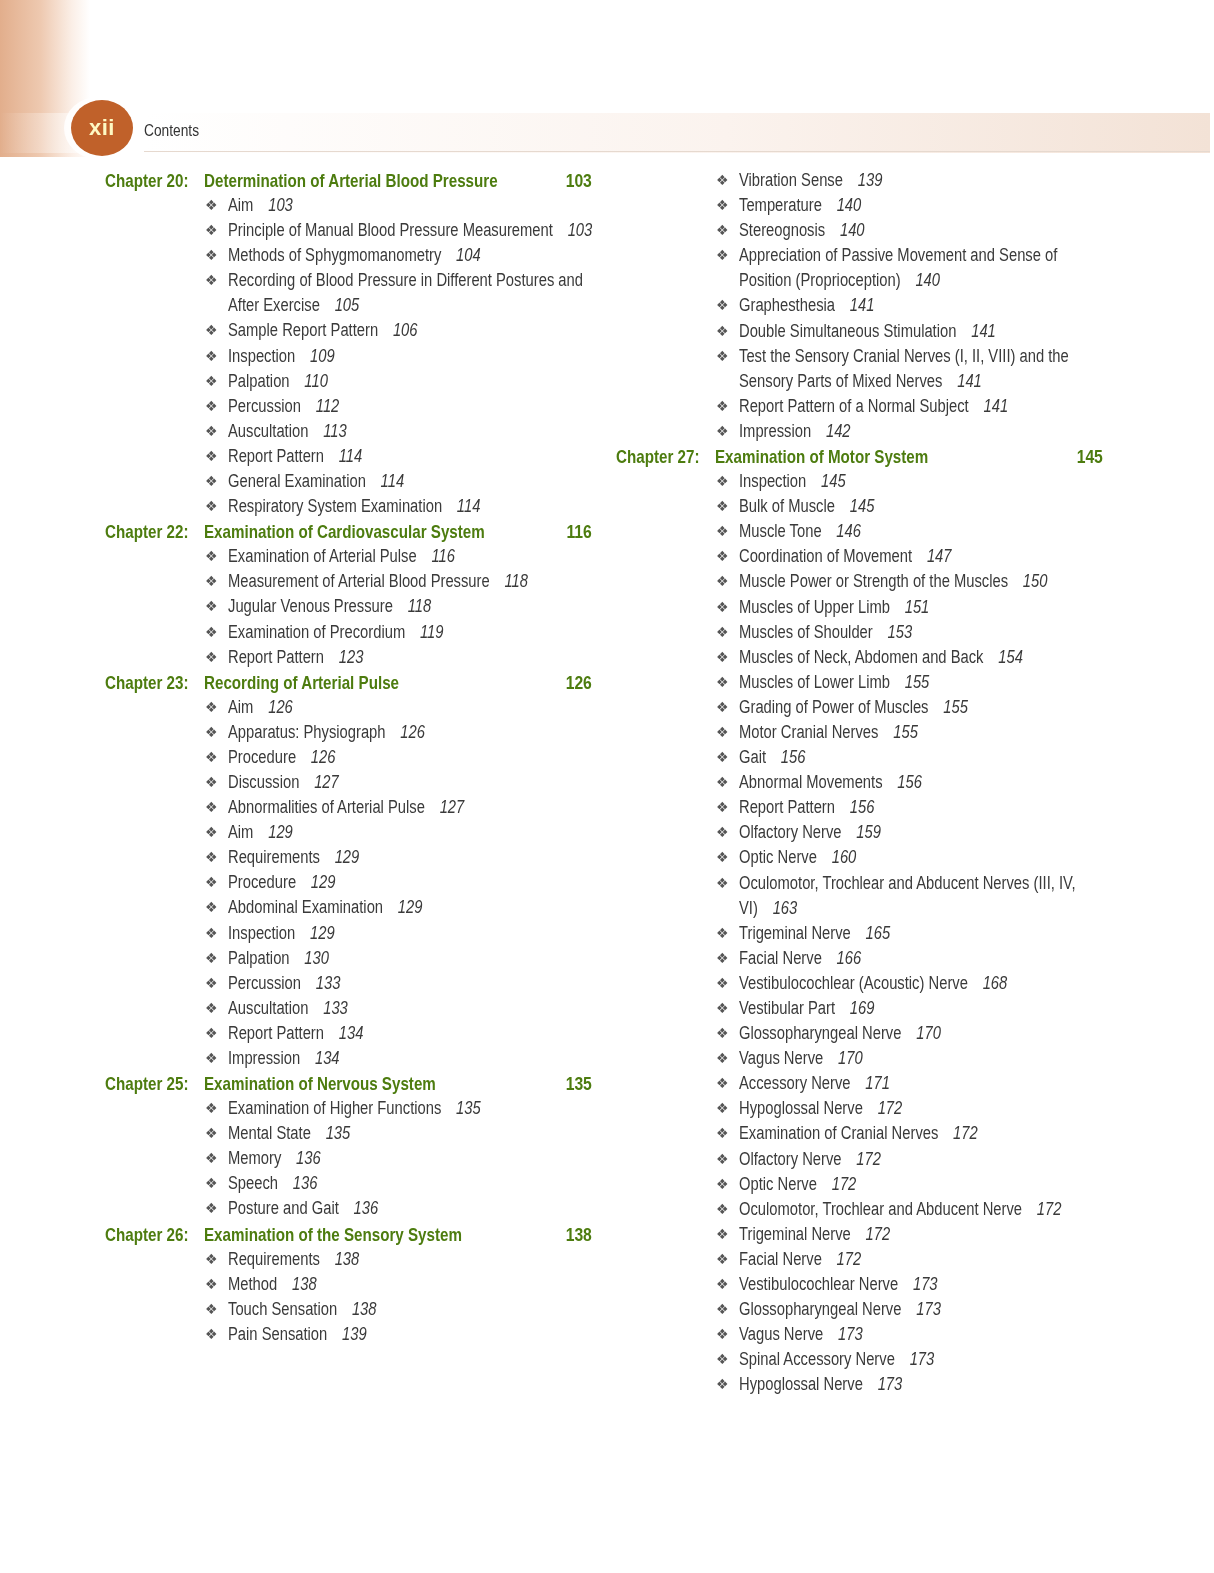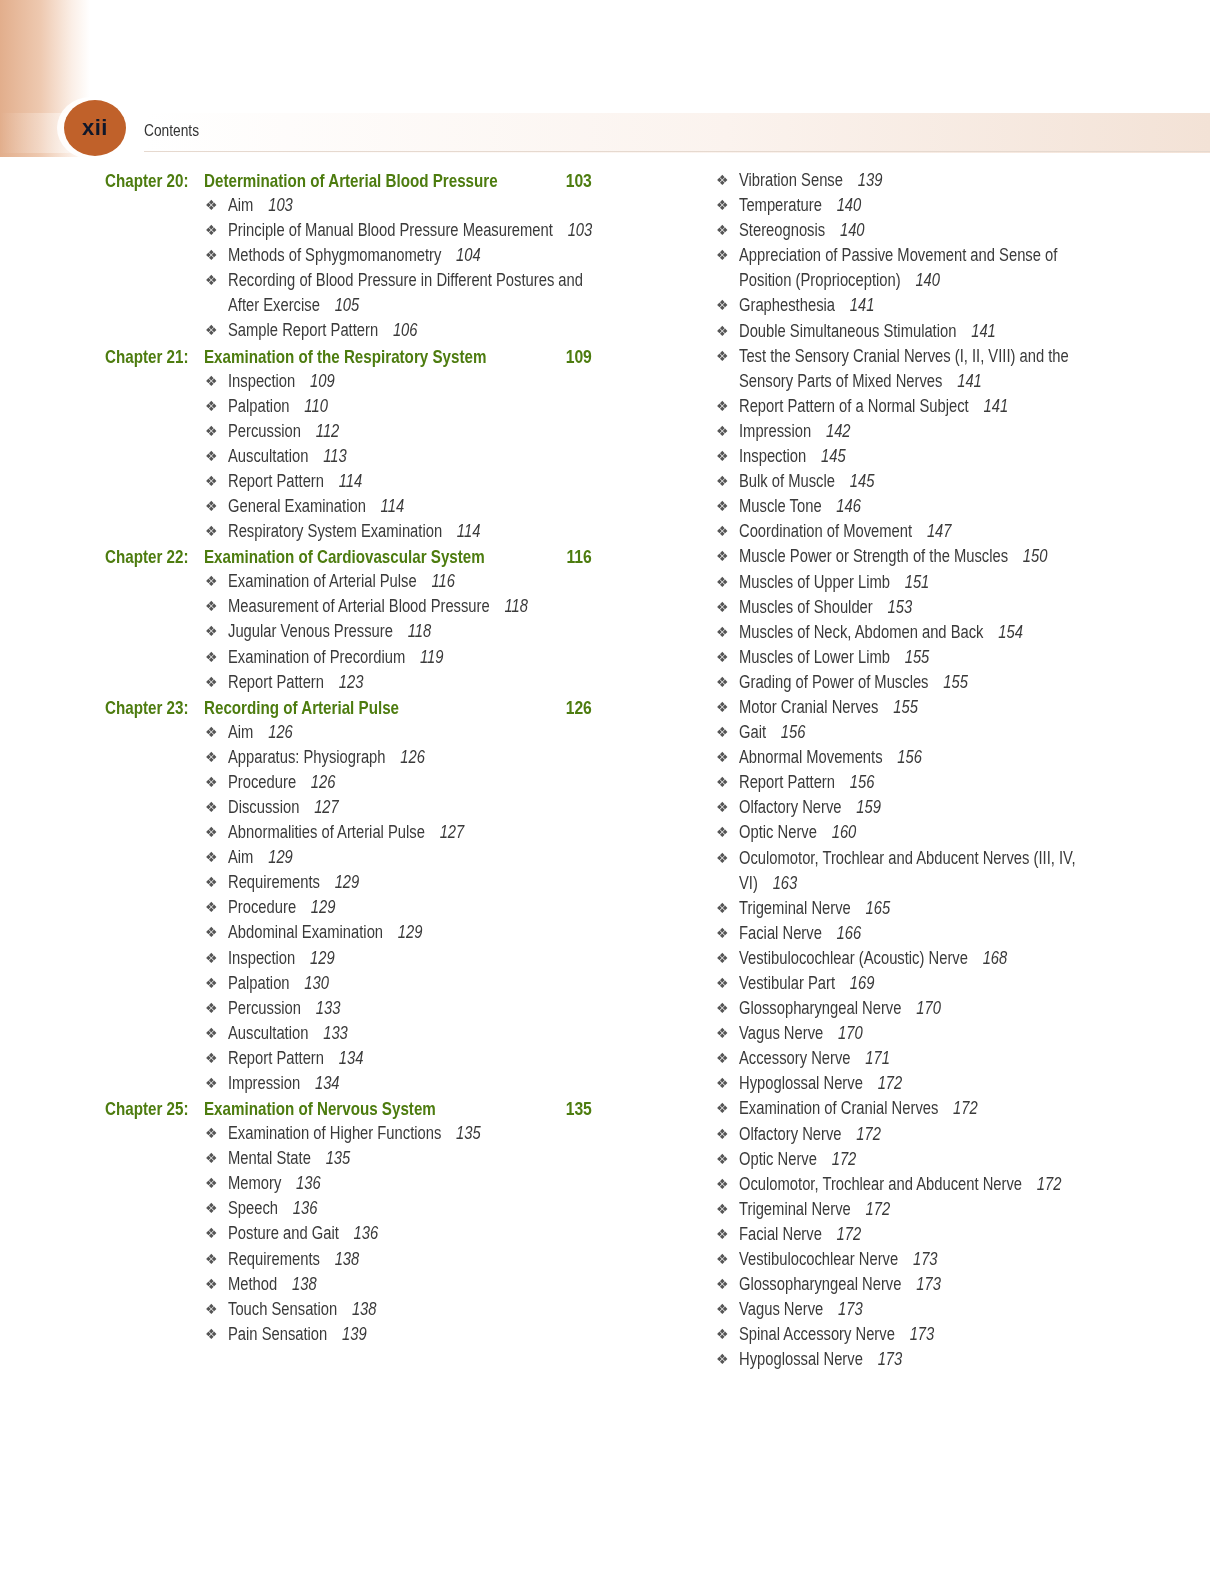--- a/index.html
+++ b/index.html
@@ -15,25 +15,25 @@
   }
   .header-band {
     position: absolute; left: 0; top: 113px; width: 1210px; height: 40px;
     background: linear-gradient(to right, rgba(255,255,255,0) 0%, #ffffff 12%, #fbf3ee 60%, #f3e2d6 100%);
   }
   .header-line {
     position: absolute; left: 144px; top: 151px; width: 1066px; height: 1px;
     background: #e6d9cf;
   }
   .page-badge {
-    position: absolute; left: 64px; top: 100px; width: 62px; height: 56px;
+    position: absolute; left: 71px; top: 100px; width: 62px; height: 56px;
     border-radius: 50%;
     background: #c0612a;
     box-shadow: -4px 0 0 3px rgba(255,255,255,0.85);
-    color: #0f172a; font-weight: bold; font-size: 22px;
+    color: #fef9c3; font-weight: bold; font-size: 22px;
     display: flex; align-items: center; justify-content: center;
     letter-spacing: 0.5px;
   }
   .header-title {
     position: absolute; left: 144px; top: 122px;
     font-size: 16px; color: #333333;
     transform: scaleX(0.86); transform-origin: left center;
   }
   .toc-col { position: absolute; top: 168px; }
   .toc-col.left { left: 105px; width: 490px; }
@@ -93,25 +93,20 @@
       </div>
       <ul class="sections">
         <li class="section"><span class="bullet">❖</span><span class="text"><span class="title">Aim</span><span class="pg">103</span></span></li>
         <li class="section"><span class="bullet">❖</span><span class="text"><span class="title">Principle of Manual Blood Pressure Measurement</span><span class="pg">103</span></span></li>
         <li class="section"><span class="bullet">❖</span><span class="text"><span class="title">Methods of Sphygmomanometry</span><span class="pg">104</span></span></li>
         <li class="section"><span class="bullet">❖</span><span class="text"><span class="title">Recording of Blood Pressure in Different Postures and After Exercise</span><span class="pg">105</span></span></li>
         <li class="section"><span class="bullet">❖</span><span class="text"><span class="title">Sample Report Pattern</span><span class="pg">106</span></span></li>
       </ul>
     </div>
     <div class="chapter">
-      <div class="chapter-head">
-        <span class="chapter-num">Chapter 21:</span>
-        <span class="chapter-title">Examination of the Respiratory System</span>
-        <span class="chapter-page">109</span>
-      </div>
       <ul class="sections">
         <li class="section"><span class="bullet">❖</span><span class="text"><span class="title">Inspection</span><span class="pg">109</span></span></li>
         <li class="section"><span class="bullet">❖</span><span class="text"><span class="title">Palpation</span><span class="pg">110</span></span></li>
         <li class="section"><span class="bullet">❖</span><span class="text"><span class="title">Percussion</span><span class="pg">112</span></span></li>
         <li class="section"><span class="bullet">❖</span><span class="text"><span class="title">Auscultation</span><span class="pg">113</span></span></li>
         <li class="section"><span class="bullet">❖</span><span class="text"><span class="title">Report Pattern</span><span class="pg">114</span></span></li>
         <li class="section"><span class="bullet">❖</span><span class="text"><span class="title">General Examination</span><span class="pg">114</span></span></li>
         <li class="section"><span class="bullet">❖</span><span class="text"><span class="title">Respiratory System Examination</span><span class="pg">114</span></span></li>
       </ul>
     </div>
@@ -165,20 +160,25 @@
       </div>
       <ul class="sections">
         <li class="section"><span class="bullet">❖</span><span class="text"><span class="title">Examination of Higher Functions</span><span class="pg">135</span></span></li>
         <li class="section"><span class="bullet">❖</span><span class="text"><span class="title">Mental State</span><span class="pg">135</span></span></li>
         <li class="section"><span class="bullet">❖</span><span class="text"><span class="title">Memory</span><span class="pg">136</span></span></li>
         <li class="section"><span class="bullet">❖</span><span class="text"><span class="title">Speech</span><span class="pg">136</span></span></li>
         <li class="section"><span class="bullet">❖</span><span class="text"><span class="title">Posture and Gait</span><span class="pg">136</span></span></li>
       </ul>
     </div>
     <div class="chapter">
+      <div class="chapter-head">
+        <span class="chapter-num">Chapter 26:</span>
+        <span class="chapter-title">Examination of the Sensory System</span>
+        <span class="chapter-page">138</span>
+      </div>
       <ul class="sections">
         <li class="section"><span class="bullet">❖</span><span class="text"><span class="title">Requirements</span><span class="pg">138</span></span></li>
         <li class="section"><span class="bullet">❖</span><span class="text"><span class="title">Method</span><span class="pg">138</span></span></li>
         <li class="section"><span class="bullet">❖</span><span class="text"><span class="title">Touch Sensation</span><span class="pg">138</span></span></li>
         <li class="section"><span class="bullet">❖</span><span class="text"><span class="title">Pain Sensation</span><span class="pg">139</span></span></li>
       </ul>
     </div>
   </div>
 <div class="toc-col right" id="right-col">
     <ul class="sections continued">
@@ -186,20 +186,25 @@
       <li class="section"><span class="bullet">❖</span><span class="text"><span class="title">Temperature</span><span class="pg">140</span></span></li>
       <li class="section"><span class="bullet">❖</span><span class="text"><span class="title">Stereognosis</span><span class="pg">140</span></span></li>
       <li class="section"><span class="bullet">❖</span><span class="text"><span class="title">Appreciation of Passive Movement and Sense of Position (Proprioception)</span><span class="pg">140</span></span></li>
       <li class="section"><span class="bullet">❖</span><span class="text"><span class="title">Graphesthesia</span><span class="pg">141</span></span></li>
       <li class="section"><span class="bullet">❖</span><span class="text"><span class="title">Double Simultaneous Stimulation</span><span class="pg">141</span></span></li>
       <li class="section"><span class="bullet">❖</span><span class="text"><span class="title">Test the Sensory Cranial Nerves (I, II, VIII) and the Sensory Parts of Mixed Nerves</span><span class="pg">141</span></span></li>
       <li class="section"><span class="bullet">❖</span><span class="text"><span class="title">Report Pattern of a Normal Subject</span><span class="pg">141</span></span></li>
       <li class="section"><span class="bullet">❖</span><span class="text"><span class="title">Impression</span><span class="pg">142</span></span></li>
     </ul>
     <div class="chapter">
+      <div class="chapter-head">
+        <span class="chapter-num">Chapter 27:</span>
+        <span class="chapter-title">Examination of Motor System</span>
+        <span class="chapter-page">145</span>
+      </div>
       <ul class="sections">
         <li class="section"><span class="bullet">❖</span><span class="text"><span class="title">Inspection</span><span class="pg">145</span></span></li>
         <li class="section"><span class="bullet">❖</span><span class="text"><span class="title">Bulk of Muscle</span><span class="pg">145</span></span></li>
         <li class="section"><span class="bullet">❖</span><span class="text"><span class="title">Muscle Tone</span><span class="pg">146</span></span></li>
         <li class="section"><span class="bullet">❖</span><span class="text"><span class="title">Coordination of Movement</span><span class="pg">147</span></span></li>
         <li class="section"><span class="bullet">❖</span><span class="text"><span class="title">Muscle Power or Strength of the Muscles</span><span class="pg">150</span></span></li>
         <li class="section"><span class="bullet">❖</span><span class="text"><span class="title">Muscles of Upper Limb</span><span class="pg">151</span></span></li>
         <li class="section"><span class="bullet">❖</span><span class="text"><span class="title">Muscles of Shoulder</span><span class="pg">153</span></span></li>
         <li class="section"><span class="bullet">❖</span><span class="text"><span class="title">Muscles of Neck, Abdomen and Back</span><span class="pg">154</span></span></li>
         <li class="section"><span class="bullet">❖</span><span class="text"><span class="title">Muscles of Lower Limb</span><span class="pg">155</span></span></li>

